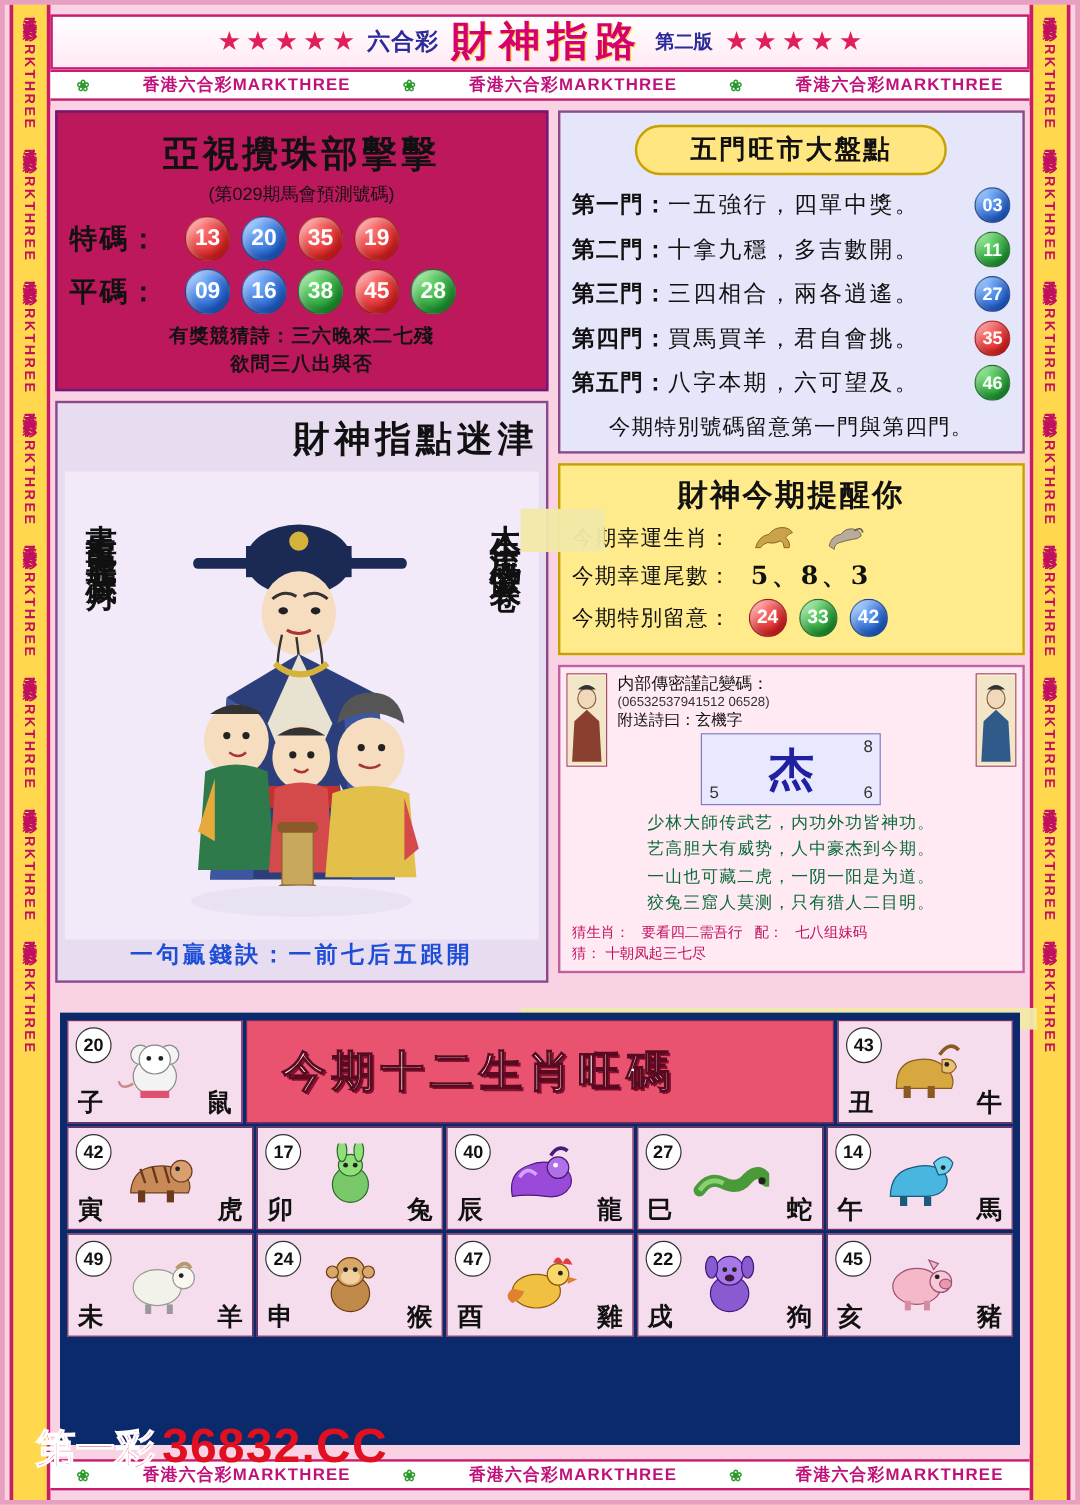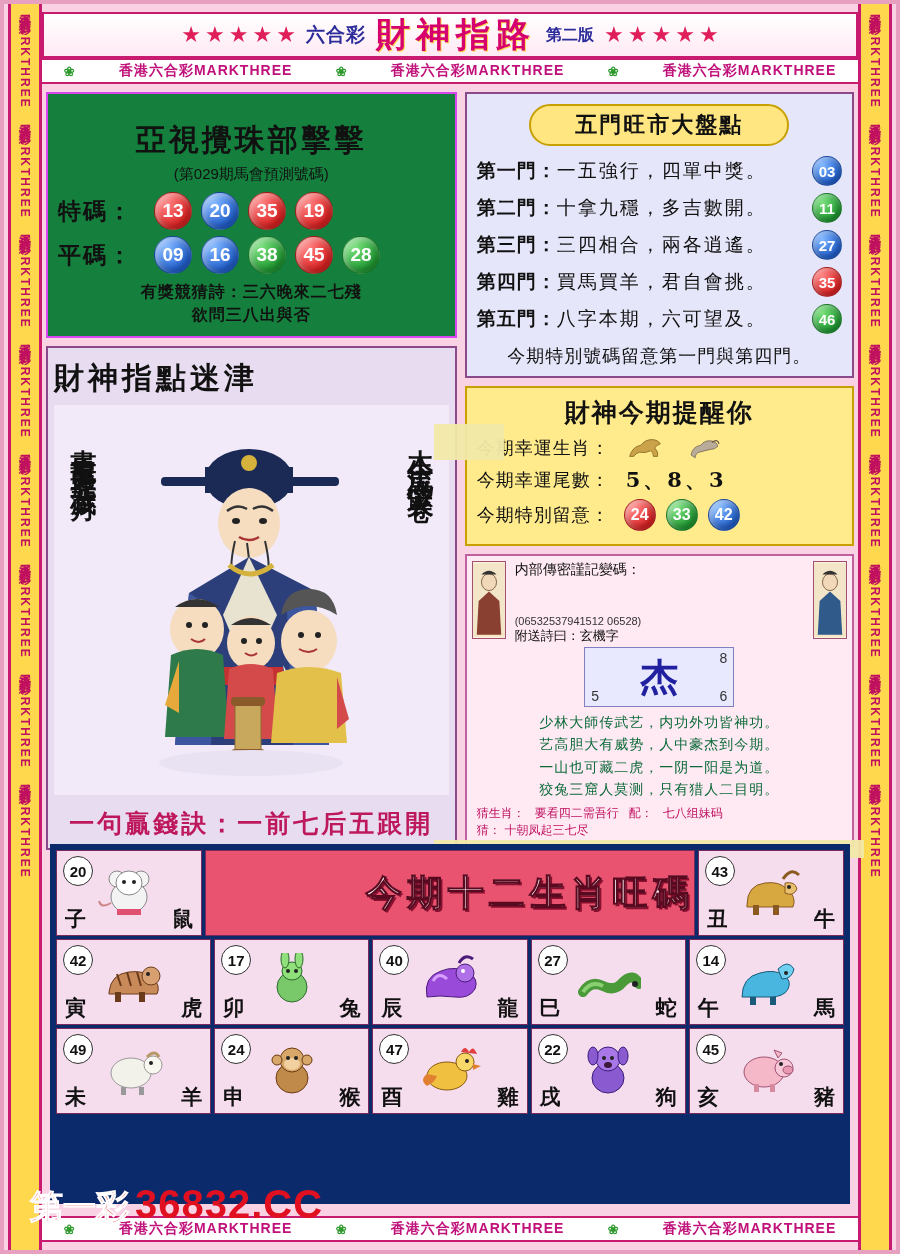--- a/index.html
+++ b/index.html
@@ -68,21 +68,21 @@
     padding:4px;
   }
   .cols { display:flex; gap:8px; }
   .col-l { width:424px; }
   .col-r { width:402px; }
 
   
   .panel { border:2px solid #8a4a8a; margin-bottom:8px; position:relative; }
 
   
-  .p1 { background:#15803d; border:2px solid #d946ef; padding:24px 10px 10px; }
+  .p1 { background:#be185d; border:2px solid #701a75; padding:12px 10px 10px; }
   .p1 h2 {
     margin:2px 0 0; text-align:center; font-size:30px; letter-spacing:3px;
     color:#111; font-family:"DejaVu Serif", serif; font-weight:bold;
   }
   .p1 .sub { text-align:center; font-size:15px; margin:4px 0 8px; color:#111; }
   .row { display:flex; align-items:center; margin:6px 0; }
   .row .rlbl { font-size:23px; font-weight:bold; letter-spacing:2px; color:#111;
     font-family:"DejaVu Serif", serif; width:96px; }
   .balls { display:flex; gap:9px; }
   .ball {
@@ -96,38 +96,38 @@
   .ball.red { background:radial-gradient(circle at 34% 30%, #ff8080, #e02020 70%); }
   .ball.blue { background:radial-gradient(circle at 34% 30%, #7fb6ff, #1f5fd0 70%); }
   .ball.green { background:radial-gradient(circle at 34% 30%, #78e07a, #1d9a30 70%); }
   .poem { text-align:center; font-size:16px; font-weight:bold; color:#111;
     font-family:"DejaVu Serif", serif; letter-spacing:1px; margin-top:8px;}
   .poem .l2 { display:block; margin-top:2px; }
 
   
   .p2 { background:#e8dcf0; border:2px solid #8a4a8a; padding:6px; }
   .p2 h2 {
-    margin:4px 0 6px; text-align:left; font-size:30px; letter-spacing:4px;
+    margin:4px 0 6px; text-align:right; font-size:30px; letter-spacing:4px;
     color:#111; font-family:"DejaVu Serif", serif; font-weight:bold;
   }
   .pic-wrap { position:relative; height:390px; background:#f2eaf8; }
   .vpoem {
     position:absolute; top:24px; writing-mode:vertical-rl;
     font-size:26px; font-weight:bold; color:#111; letter-spacing:8px;
     font-family:"DejaVu Serif", serif; line-height:1.15;
   }
   .vpoem.left { left:14px; }
   .vpoem.right { right:14px; }
   .god {
     position:absolute; left:50%; top:10px; transform:translateX(-50%);
     width:240px; height:370px;
   }
   .p2 .foot {
-    text-align:center; font-size:25px; font-weight:bold; color:#be185d;
-    font-family:"DejaVu Serif", serif; letter-spacing:3px; padding:12px 0 2px;
+    text-align:center; font-size:19px; font-weight:bold; color:#1d4ed8;
+    font-family:"DejaVu Serif", serif; letter-spacing:3px; padding:0 0 2px;
   }
 
   
   .p3 { background:#e6e6fa; border:2px solid #8a4a8a; padding:8px 10px; }
   .p3 .cap {
     margin:2px auto 10px; width:260px; text-align:center;
     background:#ffe680; border:2px solid #c8a000; border-radius:24px;
     font-size:22px; font-weight:bold; letter-spacing:2px; padding:4px 0;
     color:#111; font-family:"DejaVu Serif", serif;
   }
@@ -157,21 +157,21 @@
 
   
   .p5 { background:#ffe9f2; border:2px solid #c060a0; padding:5px 6px 6px; position:relative; }
   .p5 .side {
     position:absolute; top:5px; width:34px; height:78px;
     border:1px solid #a05070; background:#fdf0d8;
   }
   .p5 .side.l { left:5px; } .p5 .side.r { right:5px; }
   .p5 .hdr { margin-left:42px; margin-right:42px; }
   .p5 .hdr .t1 { font-size:14px; color:#111; font-family:"DejaVu Serif", serif; }
-  .p5 .hdr .t2 { font-size:11px; color:#333;margin-top:36px; }
+  .p5 .hdr .t2 { font-size:11px; color:#333; }
   .p5 .hdr .t3 { font-size:13px; color:#111; font-family:"DejaVu Serif", serif; }
   .charbox {
     margin:2px auto 4px; width:150px; height:60px; background:#e8e8ff;
     border:1px solid #8080c0; position:relative;
     display:flex; align-items:center; justify-content:center;
   }
   .charbox .big { font-size:38px; font-weight:bold; color:#2020a0;
     font-family:"DejaVu Serif", serif; }
   .charbox .cn { position:absolute; font-size:14px; color:#333; }
   .charbox .tr { top:2px; right:6px; } .charbox .br { bottom:2px; right:6px; }
@@ -186,21 +186,21 @@
   .zgrid {
     position:absolute; left:46px; right:46px; bottom:46px; height:360px;
     background:#0b2a6b; border:3px solid #0b2a6b; padding:3px;
   }
   .zrow { display:flex; gap:3px; margin-bottom:3px; }
   .zrow:last-child { margin-bottom:0; }
   .zcell {
     background:#f6ddee; border:1px solid #7a2a5a; position:relative;
     height:86px; flex:1;
   }
-  .zcell.wide { flex:3.18; background:#e9536f; display:flex; align-items:center; justify-content:flex-end;padding-left:29px;}
+  .zcell.wide { flex:3.18; background:#e9536f; display:flex; align-items:center; justify-content:flex-start;padding-left:29px;}
   .zcell .num {
     position:absolute; left:6px; top:5px;
     width:30px; height:30px; border-radius:50%;
     background:#fff; border:1px solid #333;
     display:flex; align-items:center; justify-content:center;
     font-size:15px; font-weight:bold; color:#111;
   }
   .zcell .branch {
     position:absolute; left:8px; bottom:2px; font-size:21px; font-weight:bold;
     color:#111; font-family:"DejaVu Serif", serif;

